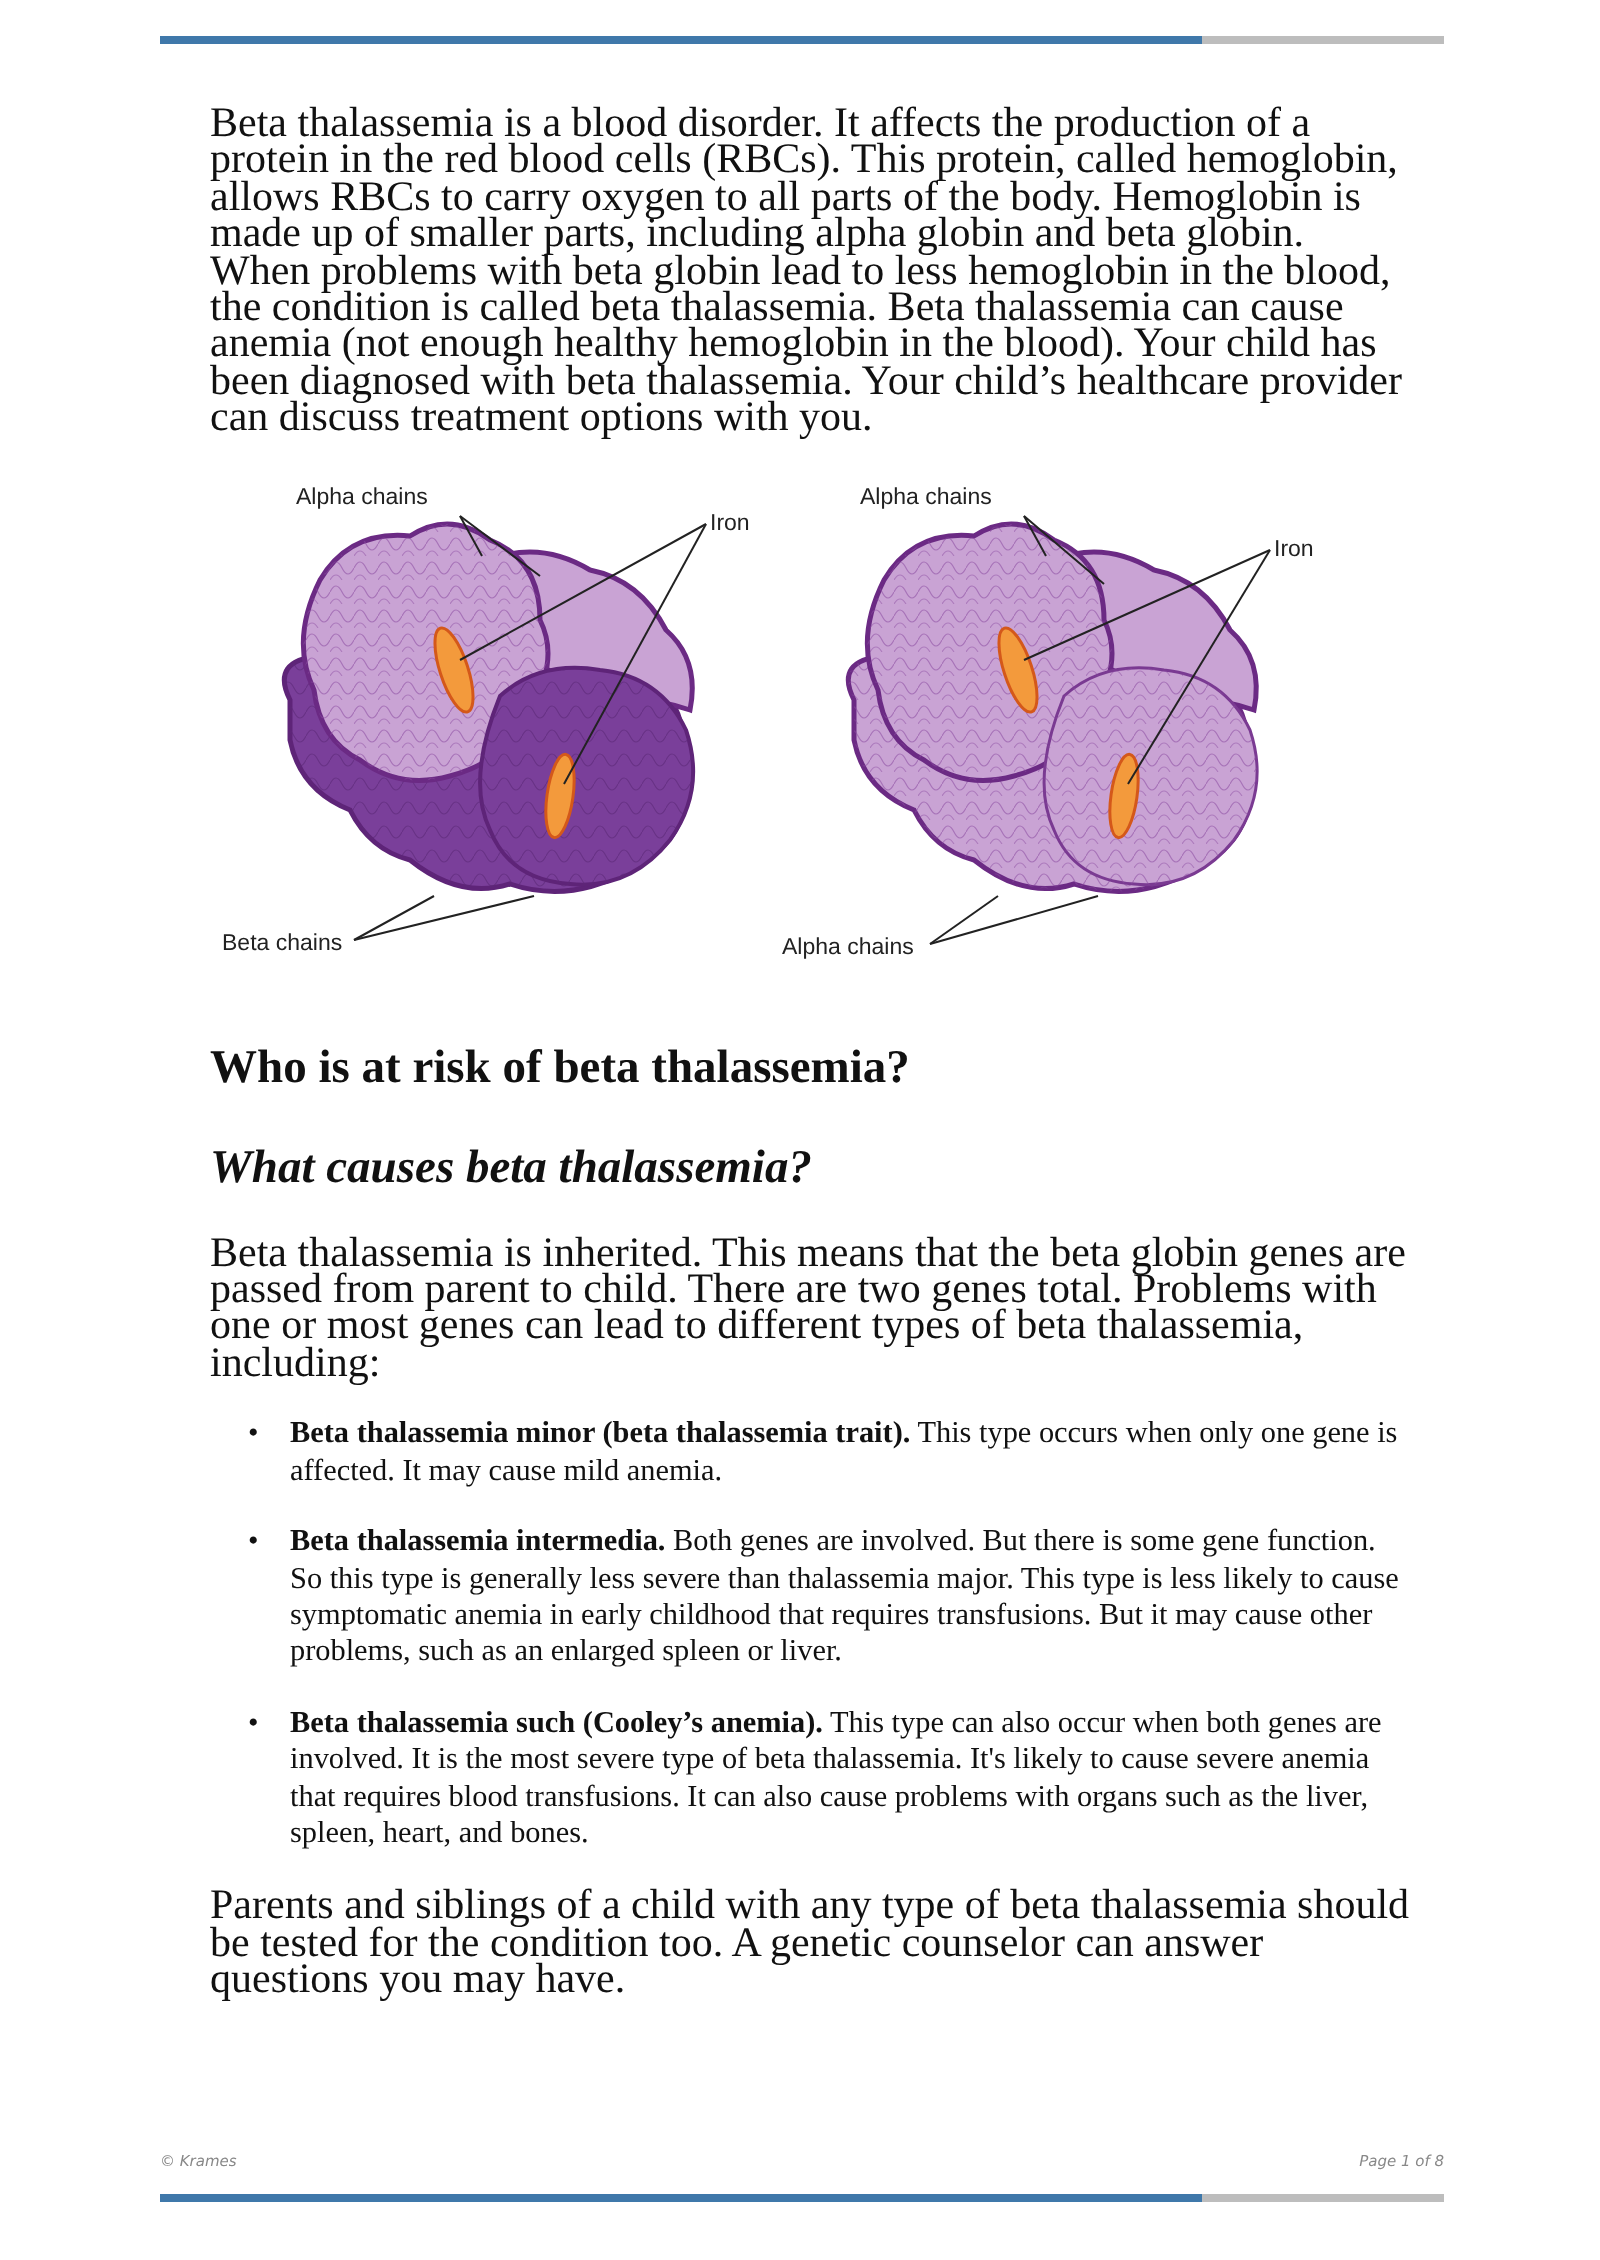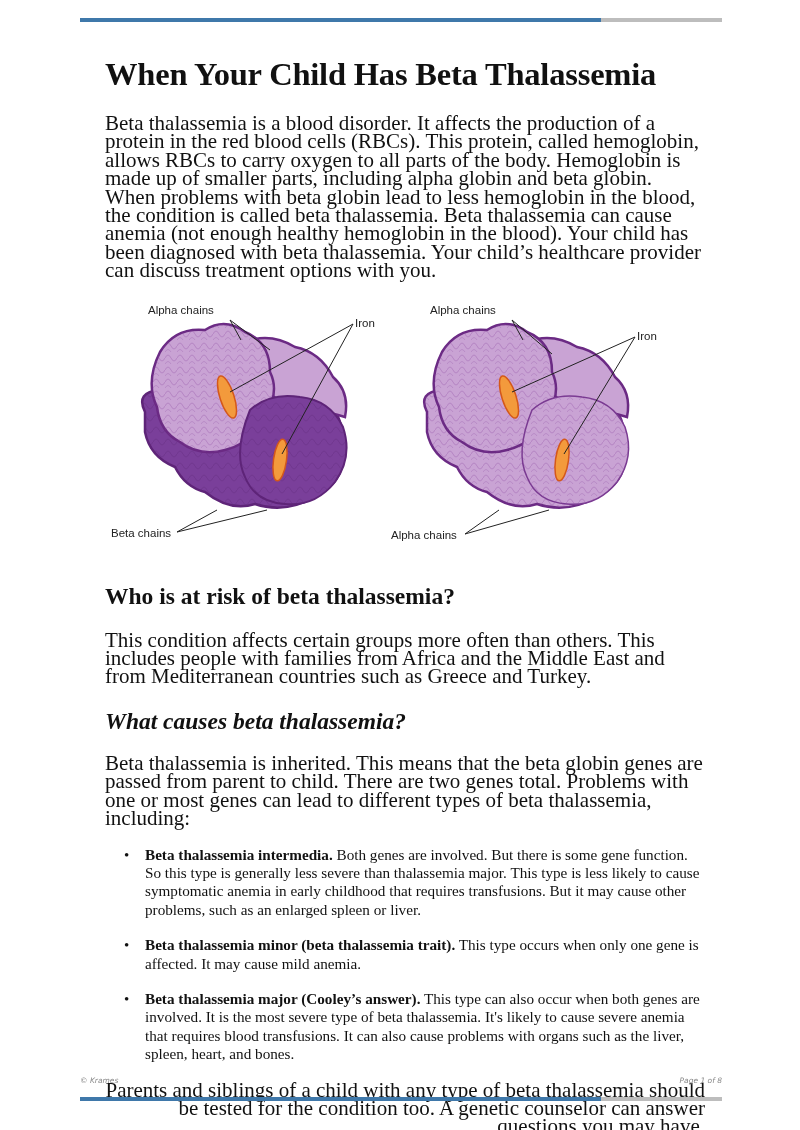--- a/index.html
+++ b/index.html
@@ -16,37 +16,36 @@
   h2 { font-family: "Liberation Serif", serif; font-size: 23.5px; font-weight: bold;
        margin: 0; line-height: 30px; }
   p { font-size: 21px; line-height: 18.4px; margin: 0; }
   .figure { position: relative; height: 250px; margin: 12px 0 18px 0; }
   .h2-risk { margin-top: 39px; margin-bottom: 20px; }
   .h2-cause { margin-top: 20px; margin-bottom: 18px; font-style: italic; }
   ul { margin: 18px 0 0 0; padding-left: 40px; list-style: none; }
   li { font-size: 15.2px; line-height: 18.4px; margin-bottom: 17px; position: relative; }
   li::before { content: "•"; position: absolute; left: -21px; top: 0; font-size: 15px; }
   li b { font-weight: bold; }
-  .closing { margin-top: 16px; text-align: right; }
+  .closing { margin-top: 16px; }
   .footer-left, .footer-right { position: absolute; top: 1076px; font-family: "DejaVu Sans", sans-serif;
        font-size: 7.5px; font-style: italic; color: #888; }
   .footer-left { left: 80px; }
   .footer-right { right: 78px; }
   .lbl { font-family: "Liberation Sans", sans-serif; font-size: 11.5px; fill: #222; }
 </style>
 </head>
 <body>
 
 <div class="bar top">
   <div class="blue"></div>
   <div class="gray"></div>
 </div>
 
 <div class="content">
-  <h1>When Your Child Has Beta Thalassemia</h1>
   <p>Beta thalassemia is a blood disorder. It affects the production of a protein in the red blood cells (RBCs). This protein, called hemoglobin, allows RBCs to carry oxygen to all parts of the body. Hemoglobin is made up of smaller parts, including alpha globin and beta globin. When problems with beta globin lead to less hemoglobin in the blood, the condition is called beta thalassemia. Beta thalassemia can cause anemia (not enough healthy hemoglobin in the blood). Your child has been diagnosed with beta thalassemia. Your child’s healthcare provider can discuss treatment options with you.</p>
 
   <div class="figure">
     <svg width="600" height="250" viewBox="0 0 600 250">
       <defs>
         <pattern id="bumps" width="12" height="12" patternUnits="userSpaceOnUse">
           <path d="M0 6 Q3 0 6 6 T12 6" fill="none" stroke="#8a4aa0" stroke-width="0.6" opacity="0.55"></path>
           <path d="M0 12 Q3 7 6 12" fill="none" stroke="#8a4aa0" stroke-width="0.6" opacity="0.45"></path>
         </pattern>
         <pattern id="bumpsDark" width="12" height="12" patternUnits="userSpaceOnUse">
@@ -96,29 +95,28 @@
           <line x1="78" y1="242" x2="162" y2="218"></line>
         </g>
         <text class="lbl" x="43" y="22">Alpha chains</text>
         <text class="lbl" x="250" y="48">Iron</text>
         <text class="lbl" x="4" y="247">Alpha chains</text>
       </g>
     </svg>
   </div>
 
   <h2 class="h2-risk">Who is at risk of beta thalassemia?</h2>
-  <p>This condition affects certain groups more often than others. This includes people with families from Africa and the Middle East and from Mediterranean countries such as Greece and Turkey.</p>
 
   <h2 class="h2-cause">What causes beta thalassemia?</h2>
   <p>Beta thalassemia is inherited. This means that the beta globin genes are passed from parent to child. There are two genes total. Problems with one or most genes can lead to different types of beta thalassemia, including:</p>
 
   <ul>
+    <li><b>Beta thalassemia minor (beta thalassemia trait).</b><span> This type occurs when only one gene is affected. It may cause mild anemia.</span></li>
     <li><b>Beta thalassemia intermedia.</b><span> Both genes are involved. But there is some gene function. So this type is generally less severe than thalassemia major. This type is less likely to cause symptomatic anemia in early childhood that requires transfusions. But it may cause other problems, such as an enlarged spleen or liver.</span></li>
-    <li><b>Beta thalassemia minor (beta thalassemia trait).</b><span> This type occurs when only one gene is affected. It may cause mild anemia.</span></li>
-    <li><b>Beta thalassemia major (Cooley’s answer).</b><span>  This type can also occur when both genes are involved. It is the most severe type of beta thalassemia. It's likely to cause severe anemia that requires blood transfusions. It can also cause problems with organs such as the liver, spleen, heart, and bones.</span></li>
+    <li><b>Beta thalassemia such (Cooley’s anemia).</b><span>  This type can also occur when both genes are involved. It is the most severe type of beta thalassemia. It's likely to cause severe anemia that requires blood transfusions. It can also cause problems with organs such as the liver, spleen, heart, and bones.</span></li>
   </ul>
 
   <p class="closing">Parents and siblings of a child with any type of beta thalassemia should be tested for the condition too. A genetic counselor can answer questions you may have.</p>
 </div>
 
 <div class="bar bottom">
   <div class="blue"></div>
   <div class="gray"></div>
 </div>
 <div class="footer-left">© Krames</div>

